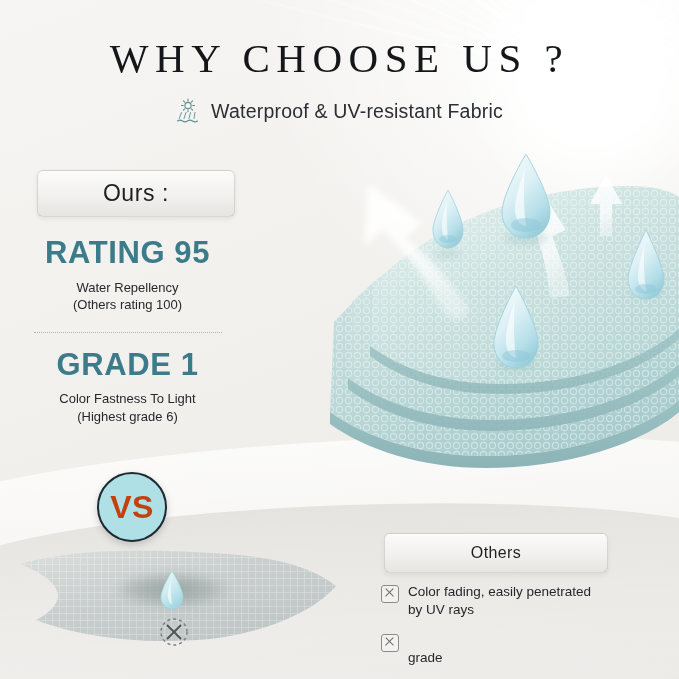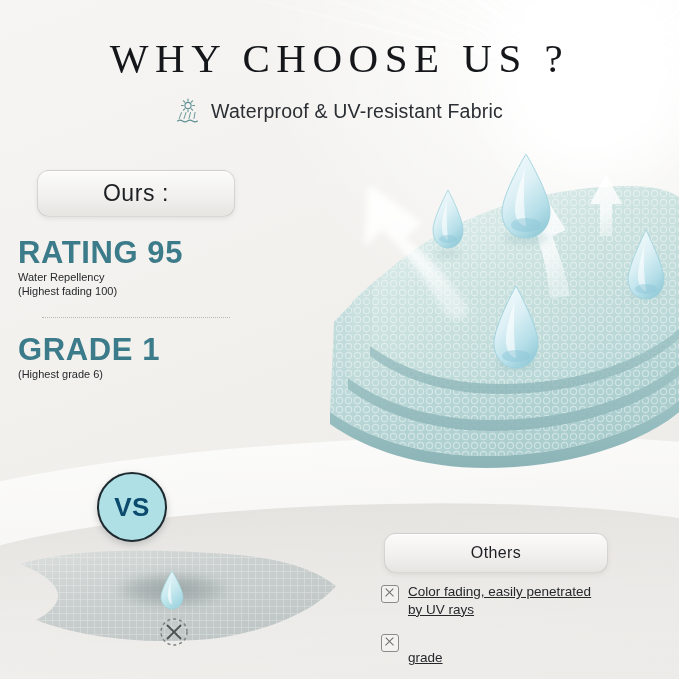--- a/index.html
+++ b/index.html
@@ -101,21 +101,21 @@
     font-size: 19.5px;
     color: #2b2e33;
     letter-spacing: .2px;
     white-space: nowrap;
   }
   .sun-water-icon { width: 24px; height: 26px; display: block; }
 
   
   .pill {
     position: absolute;
-    border-radius: 12px;
+    border-radius: 6px;
     background: linear-gradient(180deg, #fbfbfa 0%, #f2f1ef 52%, #e6e5e2 100%);
     border: 1px solid rgba(190,188,184,0.55);
     box-shadow: 0 2px 4px rgba(120,118,112,0.13), inset 0 1px 0 rgba(255,255,255,0.9);
     display: flex;
     align-items: center;
     justify-content: center;
     color: #1d1f23;
   }
   #ours-pill {
     left: 37px;
@@ -130,36 +130,37 @@
     top: 533px;
     width: 222px;
     height: 38px;
     font-size: 16px;
     letter-spacing: .4px;
   }
 
   
   .metrics {
     position: absolute;
-    left: 18px;
+    left: 10px;
     top: 237px;
     width: 235px;
-    text-align: left;
+    text-align: center;
   }
   .metric-value {
     font-size: 31px;
     font-weight: bold;
     color: #3c7b8a;
     letter-spacing: .6px;
     line-height: 1.05;
   }
   .metric-caption {
-    font-size: 11px;
+    font-size: 13px;
     color: #26282c;
     line-height: 1.35;
+    margin-top: 9px;
   }
   .metric-caption span { display: block; }
   .dotted-sep {
     margin: 18px auto 16px;
     width: 188px;
     border-top: 1.5px dotted #b9b7b2;
     height: 0;
   }
   .metric-block.second { margin-top: 0; }
 
@@ -170,23 +171,23 @@
     top: 472px;
     width: 66px;
     height: 66px;
     border-radius: 50%;
     background: #aee0e6;
     border: 2.5px solid #1e2a30;
     box-shadow: 0 3px 7px rgba(90,95,100,0.28);
     display: flex;
     align-items: center;
     justify-content: center;
-    font-size: 26px;
+    font-size: 32px;
     font-weight: bold;
-    color: #0c4a6e;
+    color: #c2410c;
     letter-spacing: .5px;
   }
 
   
   .others-list {
     position: absolute;
     left: 381px;
     top: 583px;
     width: 282px;
   }
@@ -214,21 +215,20 @@
     width: 11px;
     height: 1.4px;
     background: #6e6c69;
   }
   .x-box::before { transform: rotate(45deg); }
   .x-box::after  { transform: rotate(-45deg); }
   .others-text {
     font-size: 13.5px;
     line-height: 1.32;
     color: #25272b;
-    text-decoration: underline;
   }
 
   
   #fabric-illustration {
     position: absolute;
     left: 326px;
     top: 126px;
     width: 360px;
     height: 352px;
     pointer-events: none;
@@ -428,27 +428,28 @@
     <div class="subtitle">Waterproof &amp; UV-resistant Fabric</div>
   </div>
 
   <div class="pill" id="ours-pill">Ours :</div>
 
   <div class="metrics">
     <div class="metric-block">
       <div class="metric-value">RATING 95</div>
       <div class="metric-caption">
         <span>Water Repellency</span>
-        <span>(Highest fading 100)</span>
+        <span>(Others rating 100)</span>
       </div>
     </div>
     <div class="dotted-sep"></div>
     <div class="metric-block second">
       <div class="metric-value">GRADE 1</div>
       <div class="metric-caption">
+        <span>Color Fastness To Light</span>
         <span>(Highest grade 6)</span>
       </div>
     </div>
   </div>
 
   <svg id="bad-fabric-illustration" viewBox="0 0 340 130">
     <defs>
       <linearGradient id="badCloth" x1="0.1" y1="0" x2="0.9" y2="1">
         <stop offset="0%" stop-color="#d9dddc"></stop>
         <stop offset="40%" stop-color="#c9cfce"></stop>

